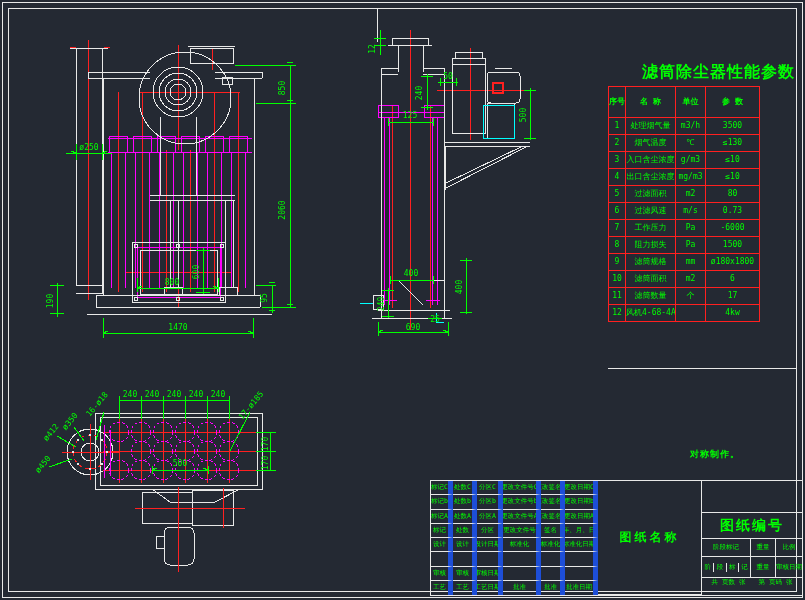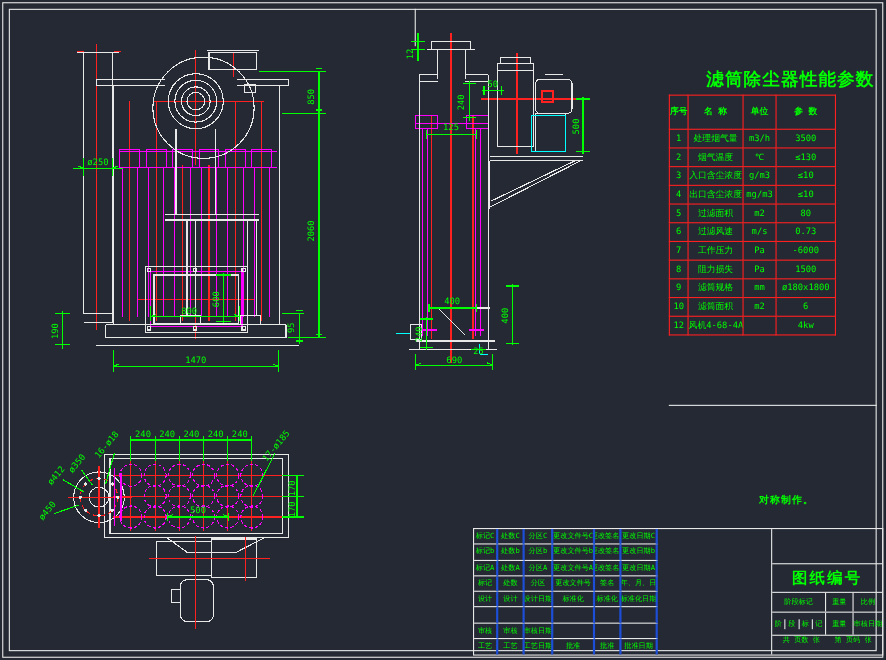--- a/index.html
+++ b/index.html
@@ -16,21 +16,21 @@
   
   .ptable-title{position:absolute;left:618px;top:62px;color:#00ff00;font-size:16px;font-weight:bold;letter-spacing:1px;margin-left:24px;}
   table.ptable{position:absolute;left:608px;top:86px;border-collapse:collapse;table-layout:fixed;width:151px;color:#00ff00;font-size:8px;}
   table.ptable th,table.ptable td{border:1px solid #ff2020;text-align:center;padding:0;overflow:hidden;white-space:nowrap;height:16px;line-height:1.05;}
   table.ptable th{height:30px;font-weight:bold;}
 
   
   .titleblock{position:absolute;left:430px;top:480px;width:371px;height:114px;display:flex;
               border:1px solid #e8e8e8;color:#00ff00;font-size:6.5px;background:transparent;}
   .tb-left{width:168px;display:grid;grid-template-columns:22px 24px 26px 38px 24px 33px;grid-auto-rows:1fr;}
-  .tb-left .c{border-right:2px solid #1d4ed8;border-bottom:1px solid #e8e8e8;display:flex;align-items:center;justify-content:center;overflow:hidden;white-space:nowrap;}
+  .tb-left .c{border-right:5px solid #1d4ed8;border-bottom:1px solid #e8e8e8;display:flex;align-items:center;justify-content:center;overflow:hidden;white-space:nowrap;}
   .tb-left .c.lastrow{border-bottom:none;}
   .tb-mid{width:104px;border-right:1px solid #e8e8e8;display:flex;flex-direction:column;}
   .tb-mid .big{flex:1;display:flex;align-items:center;justify-content:center;font-size:12px;font-weight:bold;letter-spacing:3px;}
   .tb-mid .big:first-child{border-bottom:1px solid #e8e8e8;}
   .tb-right{flex:1;display:flex;flex-direction:column;}
   .tbr-empty{height:31px;border-bottom:1px solid #e8e8e8;}
   .tbr-num{height:25px;border-bottom:1px solid #e8e8e8;display:flex;align-items:center;justify-content:center;font-size:14px;font-weight:bold;letter-spacing:2px;}
   .tbr-row{display:flex;border-bottom:1px solid #e8e8e8;}
   .tbr-row .c{border-right:1px solid #e8e8e8;display:flex;align-items:center;justify-content:center;overflow:hidden;white-space:nowrap;}
   .tbr-row .c:last-child{border-right:none;}
@@ -323,20 +323,26 @@
           <td>9</td>
           <td>滤筒规格</td>
           <td>mm</td>
           <td>ø180x1800</td>
         </tr>
         <tr>
           <td>10</td>
           <td>滤筒面积</td>
           <td>m2</td>
           <td>6</td>
+        </tr>
+        <tr>
+          <td>11</td>
+          <td>滤筒数量</td>
+          <td>个</td>
+          <td>17</td>
         </tr>
         <tr>
           <td>12</td>
           <td>风机4-68-4A</td>
           <td></td>
           <td>4kw</td>
         </tr>
       </tbody>
   </table>
 
@@ -387,20 +393,21 @@
         <div class="c"></div>
         <div class="c"></div>
         <div class="c lastrow">工艺</div>
         <div class="c lastrow">工艺</div>
         <div class="c lastrow">工艺日期</div>
         <div class="c lastrow">批准</div>
         <div class="c lastrow">批准</div>
         <div class="c lastrow">批准日期</div>
       </div>
     <div class="tb-mid">
+      <div class="big">图纸名称</div>
     </div>
     <div class="tb-right">
       <div class="tbr-empty"></div>
       <div class="tbr-num">图纸编号</div>
       <div class="tbr-row r1">
         <div class="c w48">阶段标记</div>
         <div class="c w24">重量</div>
         <div class="c wrest">比例</div>
       </div>
       <div class="tbr-row r2">

